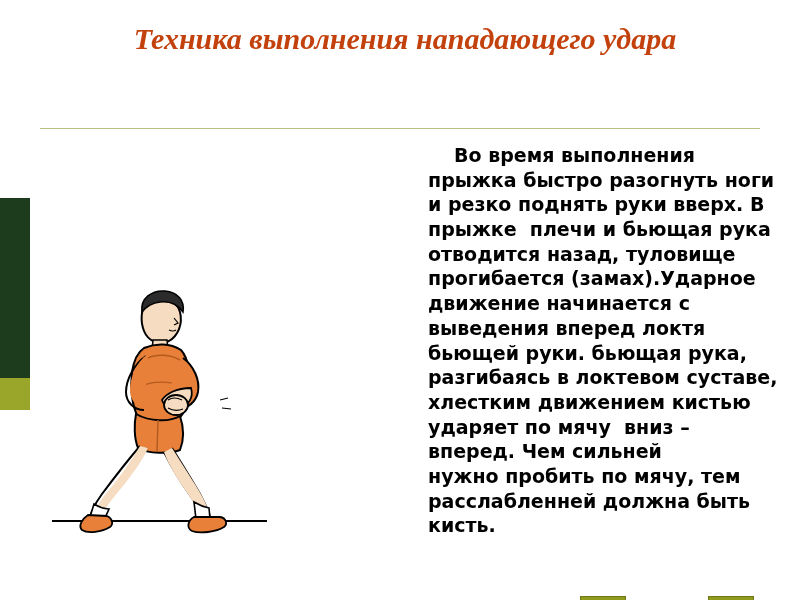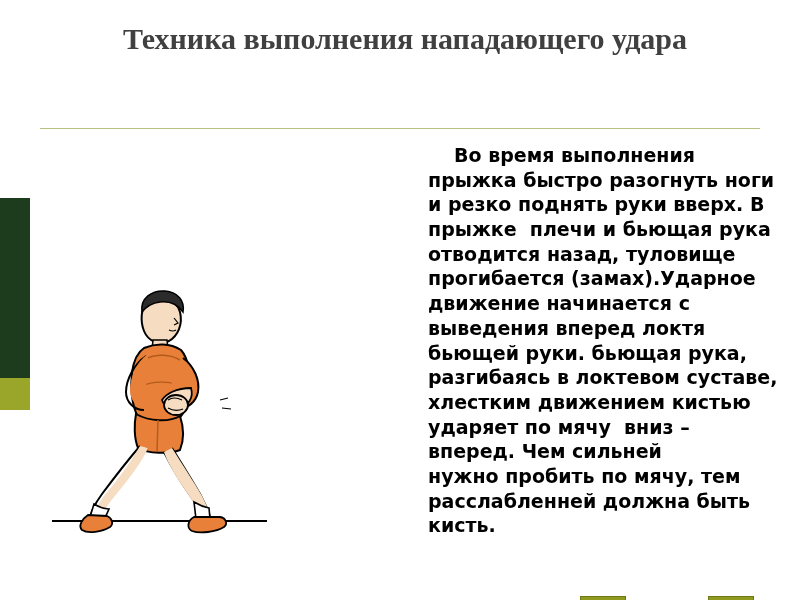--- a/index.html
+++ b/index.html
@@ -41,24 +41,25 @@
   }
 
   
   .title {
     position: absolute;
     left: 60px;
     top: 18px;
     width: 690px;
     text-align: center;
     font-family: "Liberation Serif", serif;
+    font-style: italic;
     font-weight: bold;
     font-size: 30px;
     line-height: 1.38;
-    color: #404040;
+    color: #c2410c;
   }
   .title-rule {
     position: absolute;
     left: 40px;
     top: 128px;
     width: 720px;
     height: 1px;
     background: #b9bf7f;
   }
 

